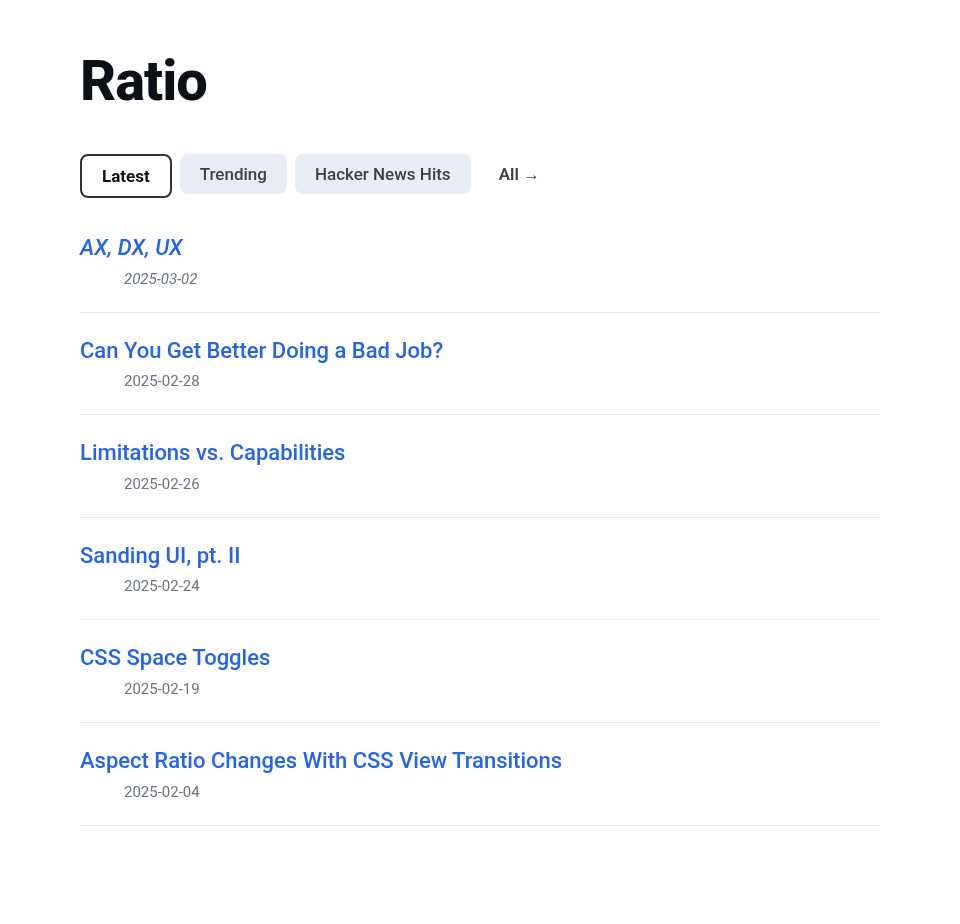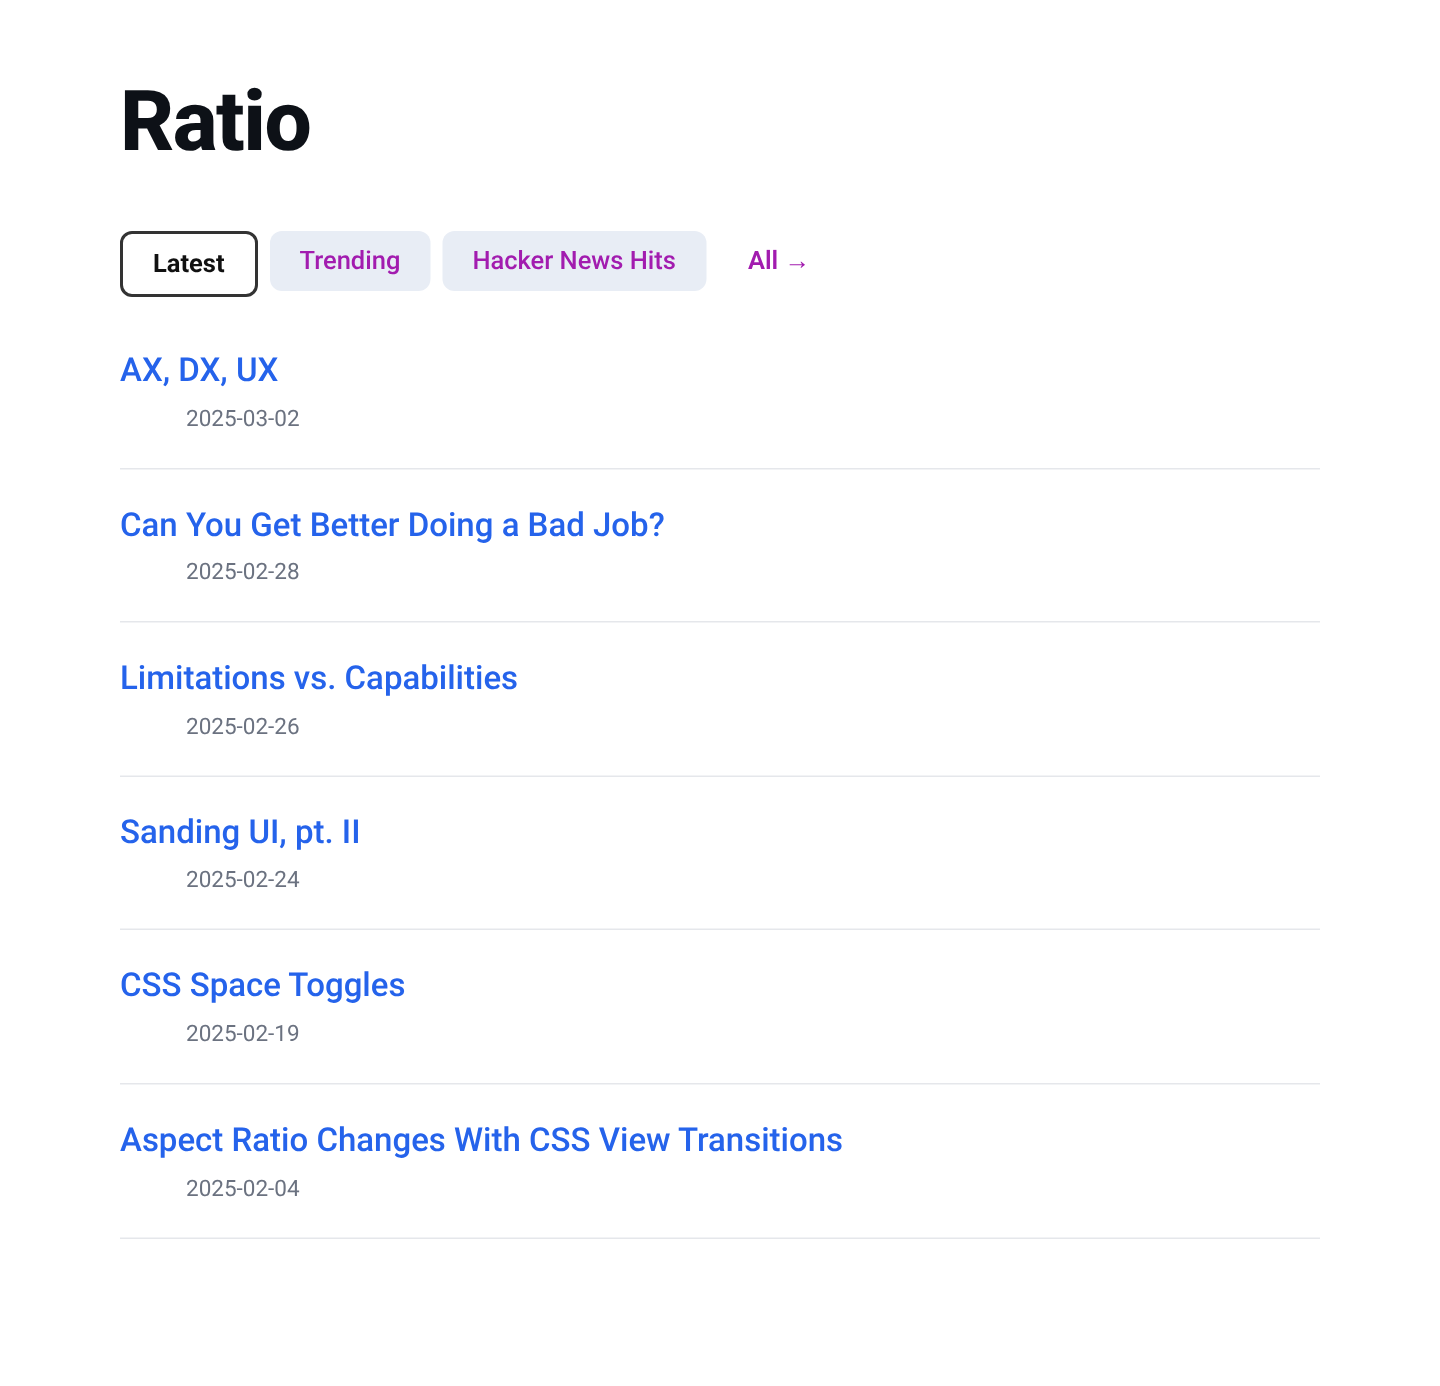--- a/index.html
+++ b/index.html
@@ -47,40 +47,41 @@
 
     .tab.active {
       border: 2px solid #333;
       color: #111;
       font-weight: 700;
       background: #fff;
     }
 
     .tab:not(.active) {
       background: #e8edf5;
-      color: #a21caf;
+      color: #404040;
     }
 
     .tab-all {
       background: transparent !important;
       color: #2563eb;
       font-weight: 600;
     }
 
     .posts-list {
       list-style: none;
     }
 
     .post-item {
       padding: 24px 0;
       border-bottom: 1px solid #e5e7eb;
     }
 
     .post-item:first-child {
       padding-top: 0;
+      font-style: italic;
     }
 
     .post-title {
       font-size: 22px;
       font-weight: 500;
       color: #2563eb;
       text-decoration: none;
       display: block;
       margin-bottom: 6px;
       line-height: 1.3;

